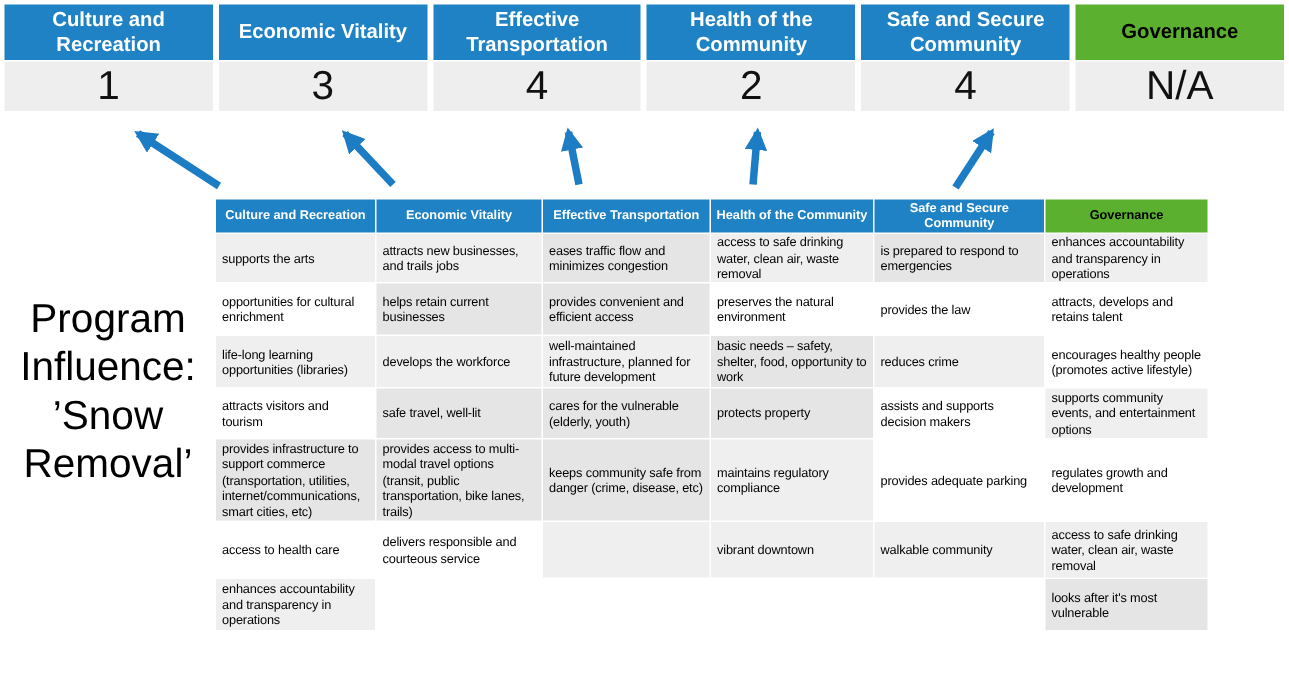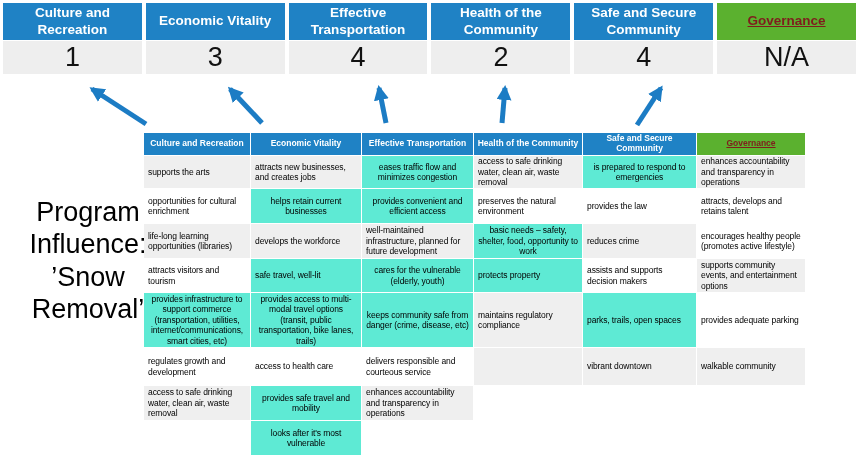--- a/index.html
+++ b/index.html
@@ -11,36 +11,36 @@
   .banner{position:absolute;left:3px;top:3px;width:853px;display:grid;grid-template-columns:repeat(6,1fr);gap:4px;}
   .banner-cell{height:37px;display:flex;align-items:center;justify-content:center;text-align:center;
     font-weight:bold;font-size:13.5px;line-height:1.25;color:#fff;padding:0 8px;box-sizing:border-box;}
   .scores{position:absolute;left:3px;top:41px;width:853px;display:grid;grid-template-columns:repeat(6,1fr);gap:4px;}
   .score-cell{height:33px;background:#eeeeee;display:flex;align-items:center;justify-content:center;
     font-size:27px;color:#111;}
   
   .arrows{position:absolute;left:0;top:0;width:859px;height:465px;pointer-events:none;}
   
   .slide-title{position:absolute;left:0;top:196px;width:144px;text-align:center;
-    font-size:27px;line-height:1.2;color:#000;margin-left:16px;}
+    font-size:27px;line-height:1.2;color:#000;}
   
   .matrix{position:absolute;left:144px;top:133px;display:grid;
     grid-template-columns:106px 110px 111px 108px 113px 108px;
     grid-template-rows:22px 32px 34px 34px 33px 54px 37px 34px 34px;
     gap:1px;background:#ffffff;}
   .mh{font-size:8.5px;font-weight:bold;color:#fff;display:flex;align-items:center;justify-content:center;
     text-align:center;line-height:1.15;padding:0 2px;overflow:hidden;}
   .cell{font-size:8.5px;line-height:1.22;letter-spacing:-0.1px;padding:2px 4px;display:flex;
     align-items:center;color:#000;overflow:hidden;box-sizing:border-box;}
   
   .v-blue{background:#1f82c5;color:#fff;}
-  .v-green{background:#5bb12f;color:#7f1d1d;text-decoration:underline;}
+  .v-green{background:#5bb12f;color:#000000;}
   .v-gray{background:#efefef;}
   .v-white{background:#ffffff;}
-  .v-yellow{background:#5eead4;text-align:center;}
+  .v-yellow{background:#e5e5e5;}
 </style>
 </head>
 <body>
 
 <div class="banner">
   <div class="banner-cell v-blue">Culture and Recreation</div>
   <div class="banner-cell v-blue">Economic Vitality</div>
   <div class="banner-cell v-blue">Effective Transportation</div>
   <div class="banner-cell v-blue">Health of the Community</div>
   <div class="banner-cell v-blue">Safe and Secure Community</div>
@@ -73,21 +73,21 @@
 
 <div class="matrix">
   <div class="mh v-blue">Culture and Recreation</div>
   <div class="mh v-blue">Economic Vitality</div>
   <div class="mh v-blue">Effective Transportation</div>
   <div class="mh v-blue">Health of the Community</div>
   <div class="mh v-blue">Safe and Secure Community</div>
   <div class="mh v-green">Governance</div>
 
   <div class="cell v-gray">supports the arts</div>
-  <div class="cell v-gray">attracts new businesses, and creates jobs</div>
+  <div class="cell v-gray">attracts new businesses, and trails jobs</div>
   <div class="cell v-yellow">eases traffic flow and minimizes congestion</div>
   <div class="cell v-gray">access to safe drinking water, clean air, waste removal</div>
   <div class="cell v-yellow">is prepared to respond to emergencies</div>
   <div class="cell v-gray">enhances accountability and transparency in operations</div>
 
   <div class="cell v-white">opportunities for cultural enrichment</div>
   <div class="cell v-yellow">helps retain current businesses</div>
   <div class="cell v-yellow">provides convenient and efficient access</div>
   <div class="cell v-white">preserves the natural environment</div>
   <div class="cell v-white">provides the law</div>
@@ -105,31 +105,29 @@
   <div class="cell v-yellow">cares for the vulnerable (elderly, youth)</div>
   <div class="cell v-yellow">protects property</div>
   <div class="cell v-white">assists and supports decision makers</div>
 
   <div class="cell v-gray">supports community events, and entertainment options</div>
   <div class="cell v-yellow">provides infrastructure to support commerce (transportation, utilities, internet/communications, smart cities, etc)</div>
   <div class="cell v-yellow">provides access to multi-modal travel options (transit, public transportation, bike lanes, trails)</div>
   <div class="cell v-yellow">keeps community safe from danger (crime, disease, etc)</div>
   <div class="cell v-gray">maintains regulatory compliance</div>
 
-  <div class="cell v-yellow">parks, trails, open spaces</div>
   <div class="cell v-white">provides adequate parking</div>
   <div class="cell v-white">regulates growth and development</div>
   <div class="cell v-white">access to health care</div>
   <div class="cell v-white">delivers responsible and courteous service</div>
 
   <div class="cell v-gray"></div>
   <div class="cell v-gray">vibrant downtown</div>
   <div class="cell v-gray">walkable community</div>
   <div class="cell v-gray">access to safe drinking water, clean air, waste removal</div>
-  <div class="cell v-yellow">provides safe travel and mobility</div>
   <div class="cell v-gray">enhances accountability and transparency in operations</div>
 
   <div class="cell v-white"></div>
   <div class="cell v-white"></div>
   <div class="cell v-white"></div>
   <div class="cell v-white"></div>
   <div class="cell v-yellow">looks after it's most vulnerable</div>
   <div class="cell v-white"></div>
 </div>
 

